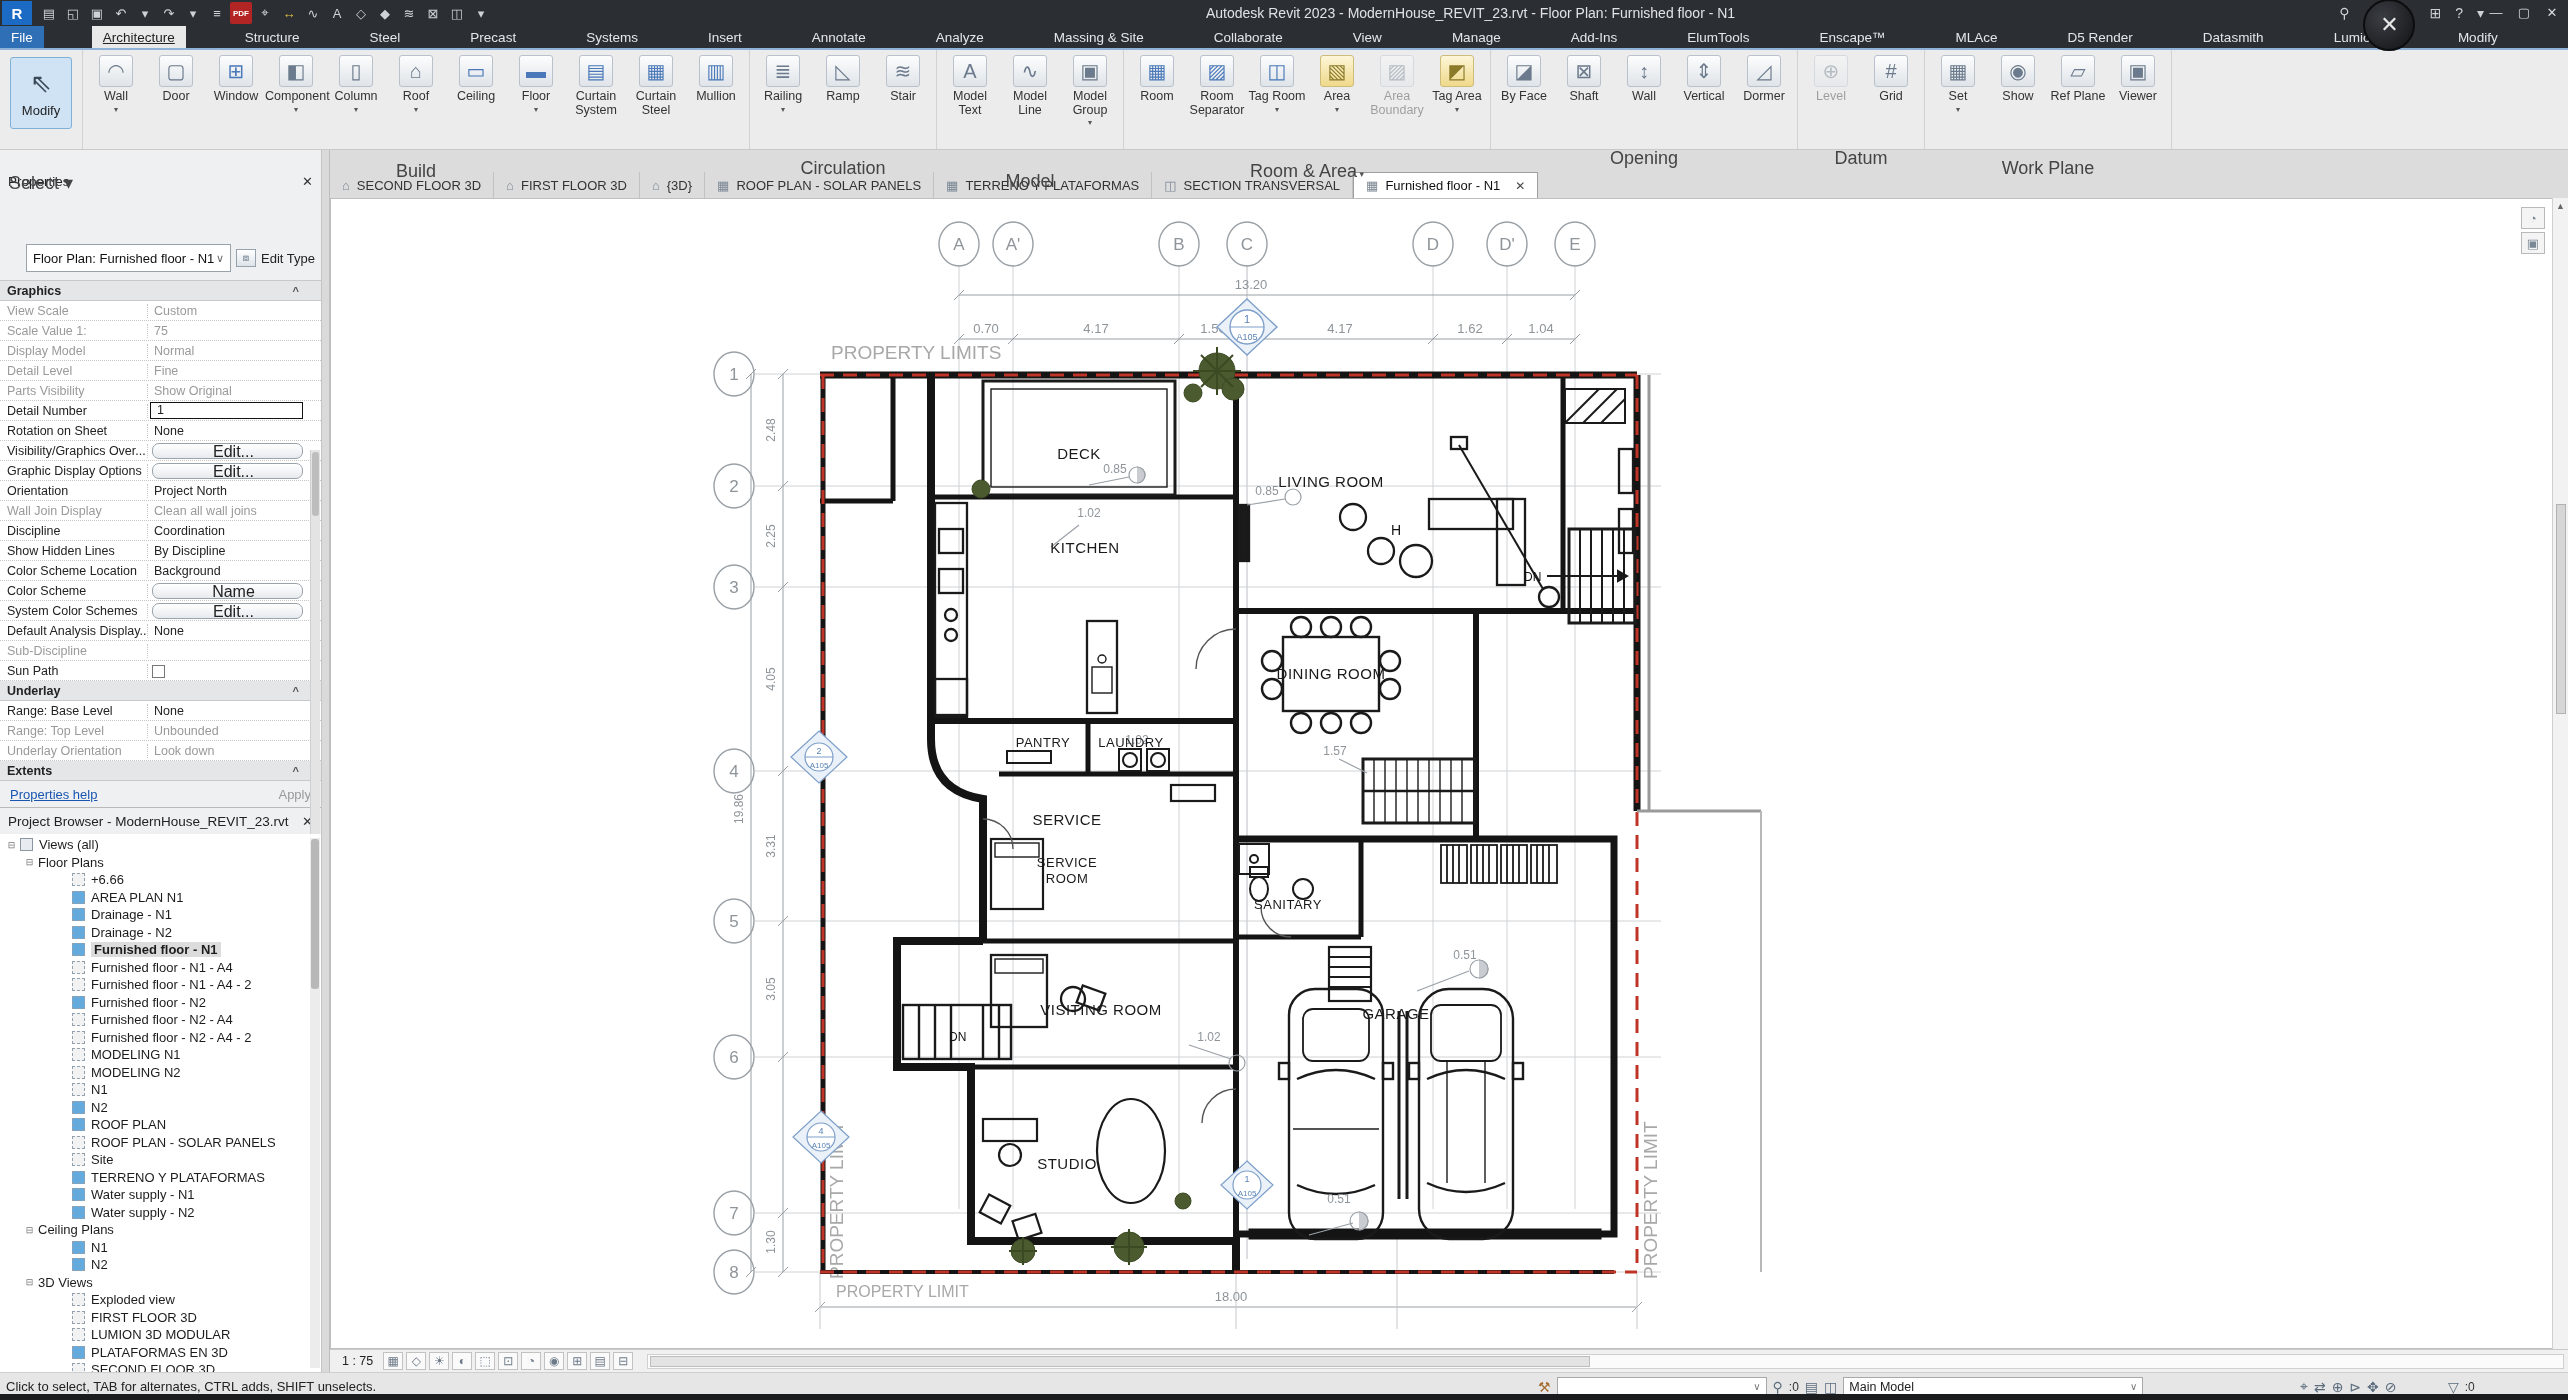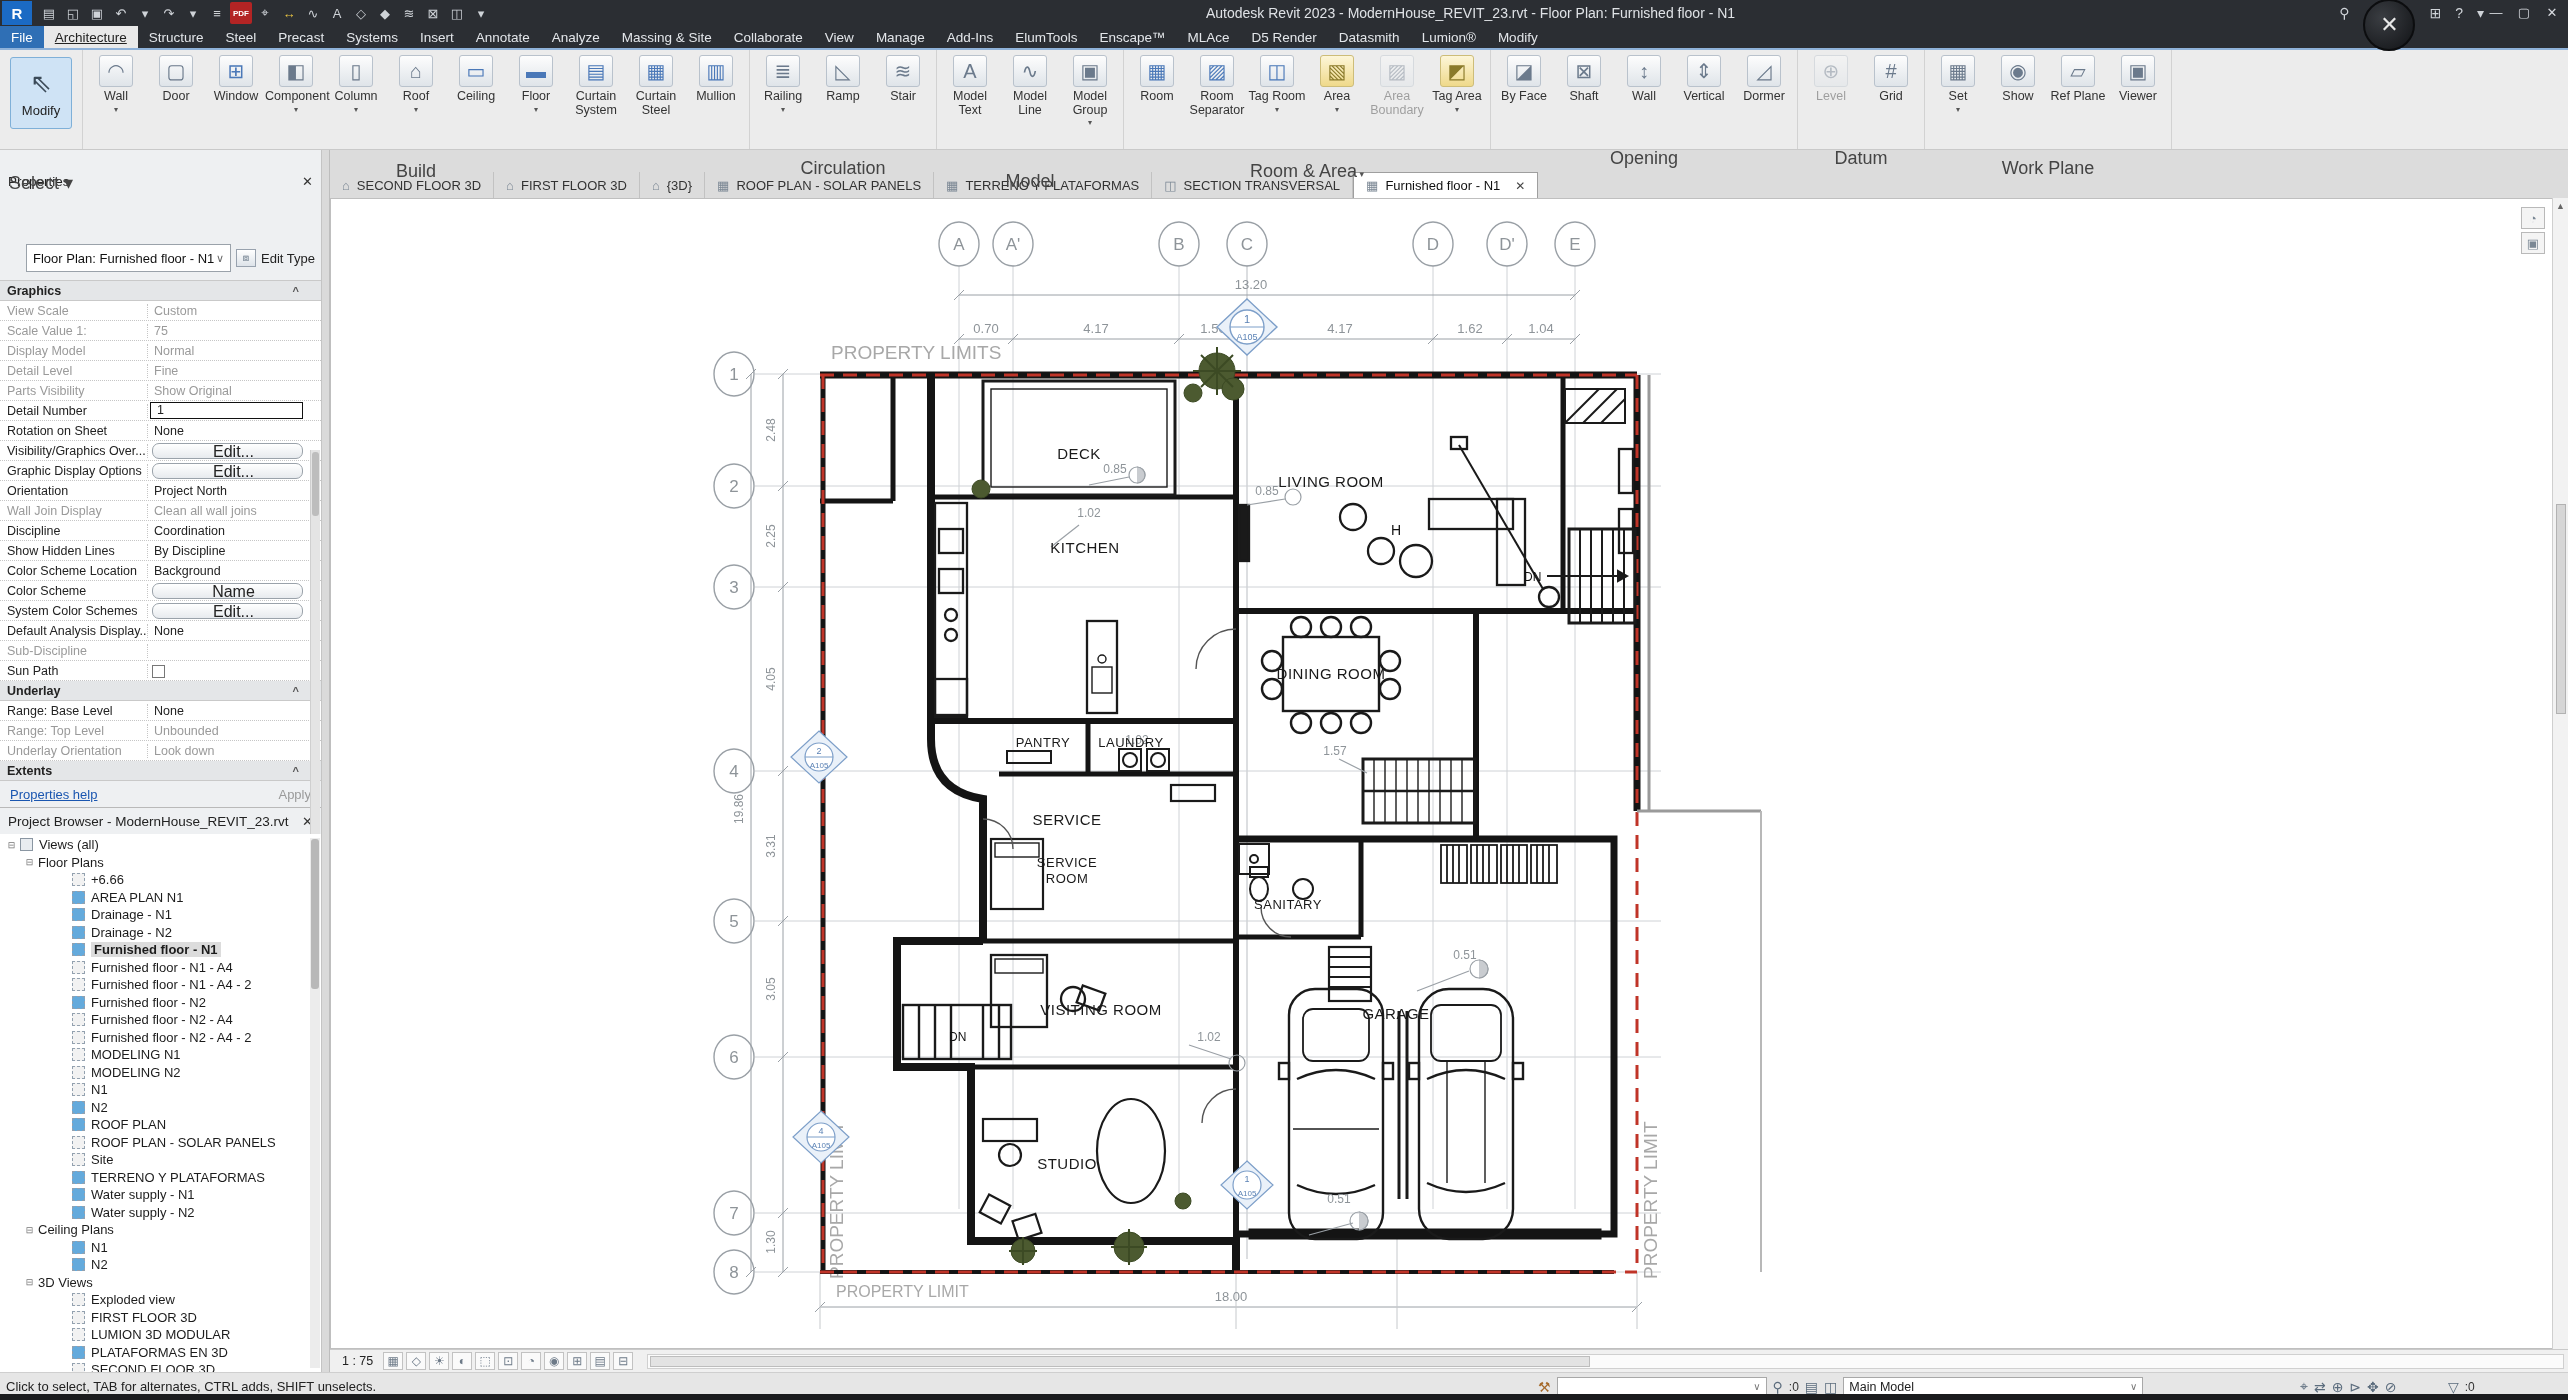--- a/index.html
+++ b/index.html
@@ -13,21 +13,21 @@
   .qbtn{min-width:22px;height:22px;color:#cfd3d8;font-size:13px;display:flex;align-items:center;justify-content:center;padding:0 2px;}
   .qbtn.pdf{background:#b32424;color:#fff;font-size:8px;font-weight:bold;border-radius:2px;}
   .qbtn.yellow{color:#e8c443;}
   .title-text{position:absolute;left:1206px;top:0;height:26px;display:flex;align-items:center;color:#dfe2e6;font-size:14px;white-space:nowrap;}
   .title-right{position:absolute;right:84px;top:0;height:26px;display:flex;align-items:center;gap:14px;color:#cfd3d8;font-size:14px;}
   .avatar{width:52px;height:52px;border-radius:50%;background:radial-gradient(circle at 35% 35%, #3a3d42, #111316);border:2px solid #0c0d0f;color:#e8e8e8;display:flex;align-items:center;justify-content:center;font-size:22px;position:relative;top:12px;z-index:60;}
   .winbtns{position:absolute;right:4px;top:0;height:24px;display:flex;gap:4px;align-items:center;color:#d7dadf;font-size:13px;}
   .winbtns span{width:24px;text-align:center;}
 
   
-  .tabsrow{position:absolute;left:0;top:26px;width:2568px;height:22px;background:#2b2e33;display:flex;align-items:flex-end;z-index:40;}
+  .tabsrow{position:absolute;left:0;top:26px;width:2568px;height:22px;background:#2b2e33;display:flex;align-items:flex-end;z-index:40;gap:48px;}
   .rtab{height:22px;display:flex;align-items:center;padding:0 11px;color:#e3e6ea;font-size:13.5px;white-space:nowrap;}
   .rtab.file{background:#2f6fb5;color:#fff;}
   .rtab.active{background:#e9e9e9;color:#222;text-decoration:underline;}
 
   
   .ribbon{position:absolute;left:0;top:48px;width:2568px;height:102px;background:#ececec;border-top:2px solid #8fb2d9;border-bottom:1px solid #c9c9c9;display:flex;z-index:30;}
   .rpanel{display:flex;flex-direction:column;border-right:1px solid #d2d2d2;}
   .pitems{flex:1;display:flex;align-items:flex-start;padding:3px 4px 0 4px;gap:2px;}
   .ptitle{height:17px;font-size:18px;color:#444;text-align:center;line-height:16px;margin-top:46px;}
   .rpanel.arr .ptitle::after{content:" ▾";font-size:9px;color:#555;}

